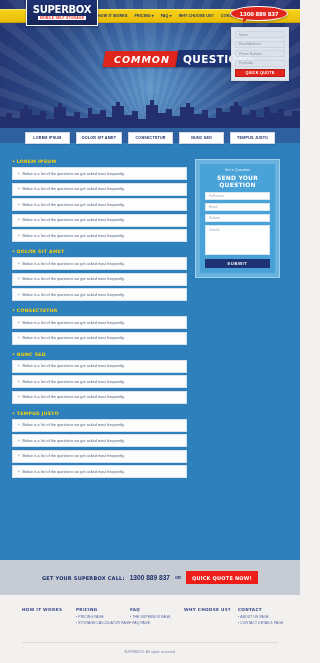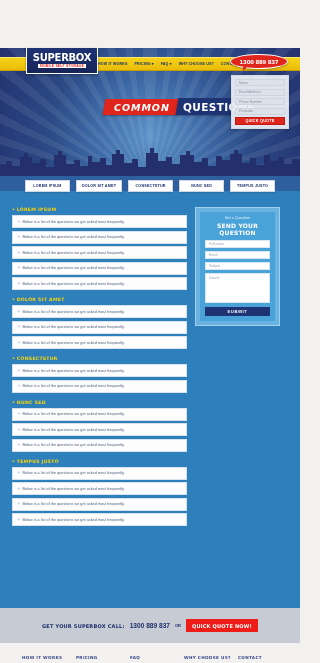--- a/index.html
+++ b/index.html
@@ -3,21 +3,21 @@
 <meta charset="utf-8">
 <style>
   * { margin:0; padding:0; box-sizing:border-box; }
   html,body { width:300px; height:663px; }
   body {
     font-family:"Liberation Sans", sans-serif;
     background:#f2f1ef;
     overflow:hidden;
     font-size:4px;
   }
-  .page { position:relative; width:300px; height:522px;margin-top:48px; }
+  .page { position:relative; width:300px; height:522px; }
 
   
   .topbar {
     position:absolute; top:9px; left:0; width:300px; height:14px;
     background:linear-gradient(#f5d21a,#e8bc07);
     border-top:1px solid #fbe66a; border-bottom:1px solid #c79e00;
     z-index:4;
   }
   .nav {
     position:absolute; top:11px; left:98px; height:10px;

